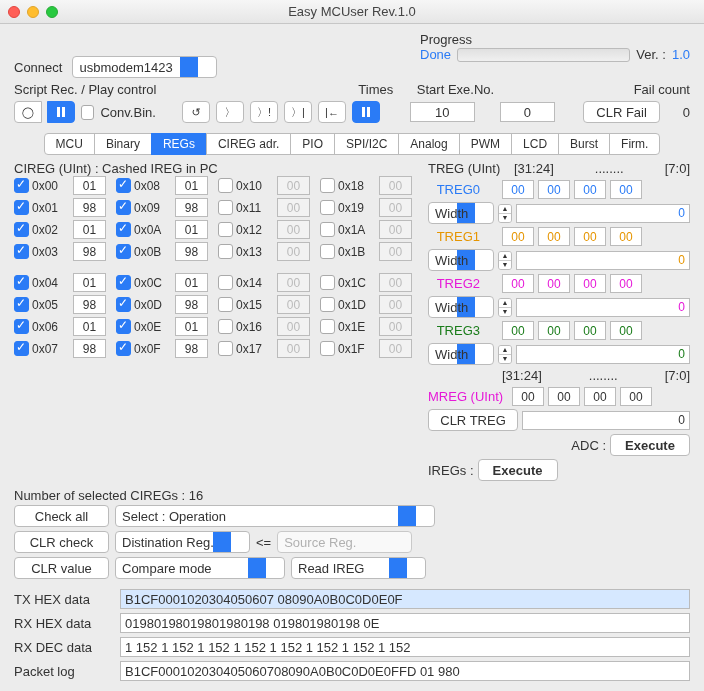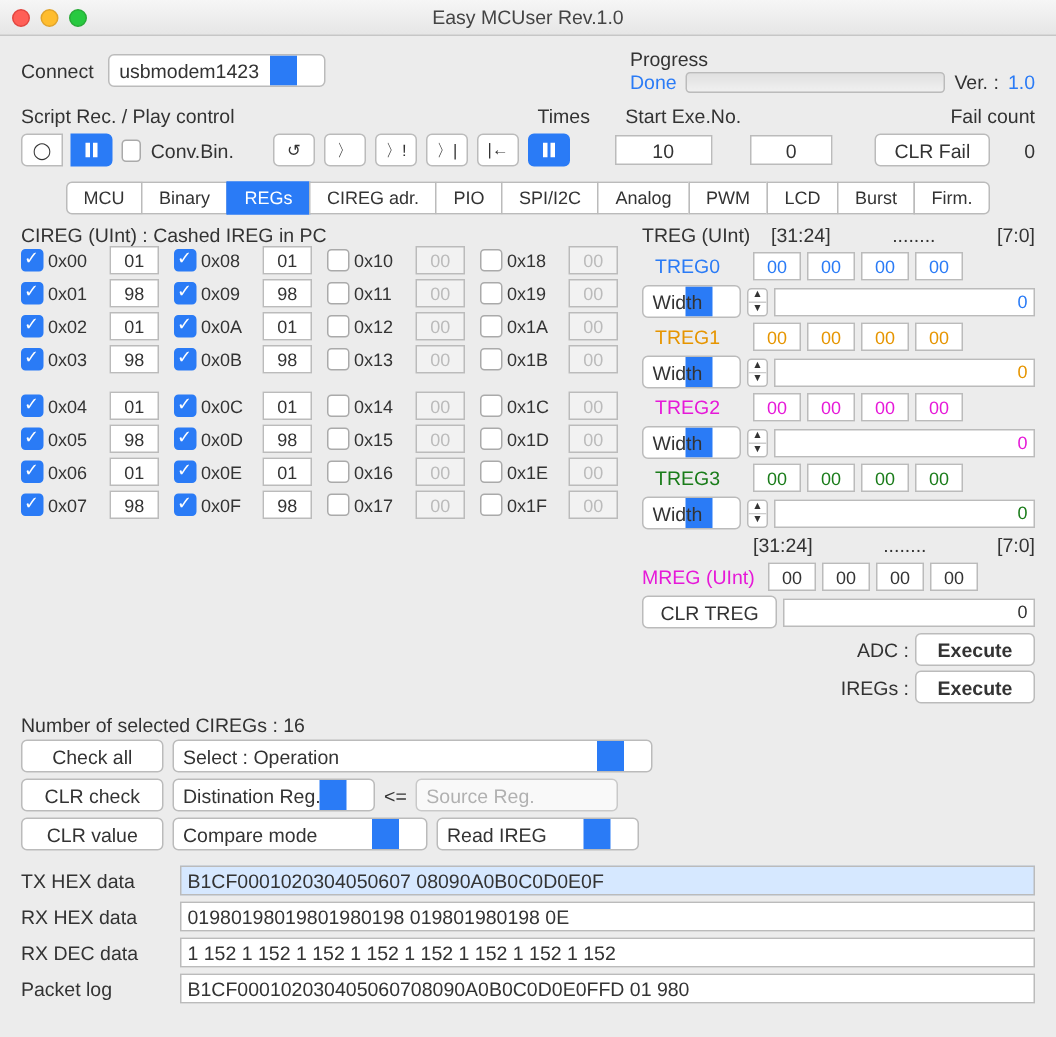--- a/index.html
+++ b/index.html
@@ -60,21 +60,21 @@
     <div class="tl r"></div>
     <div class="tl y"></div>
     <div class="tl g"></div>
   </div>
   <div class="ttitle">Easy MCUser Rev.1.0</div>
 </div>
 
 <div class="content">
 
   <div class="row" style="align-items:flex-start">
-    <div style="display:flex;align-items:center;gap:10px;margin-top:4px">
+    <div style="display:flex;align-items:center;gap:10px;margin-top:24px">
       <span class="lbl">Connect</span>
       <select class="mac" style="width:145px"><option>usbmodem1423</option></select>
     </div>
     <div style="flex:1"></div>
     <div style="width:270px">
       <div class="lbl">Progress</div>
       <div class="row">
         <span class="lbl blue-t">Done</span>
         <div class="progressbar"></div>
         <span class="lbl">Ver. :</span>
@@ -394,21 +394,21 @@
         <input class="tbox" value="00" style="">
       </div>
       <div class="treg-row">
         <button class="btn" style="width:90px">CLR TREG</button>
         <input class="wide" value="0" style="">
       </div>
       <div class="treg-row" style="justify-content:flex-end;margin-top:2px">
         <span class="lbl">ADC :</span>
         <button class="btn" style="width:80px;font-weight:bold">Execute</button>
       </div>
-      <div class="treg-row" style="justify-content:flex-end">
+      <div class="treg-row" style="">
         <span class="lbl">IREGs :</span>
         <button class="btn" style="width:80px;font-weight:bold">Execute</button>
       </div>
     </div>
   </div>
 
   <div class="lbl" style="margin:2px 0">Number of selected CIREGs :  16</div>
   <div class="row">
     <button class="btn" style="width:95px">Check all</button>
     <select class="mac" style="width:320px"><option>Select : Operation</option></select>

